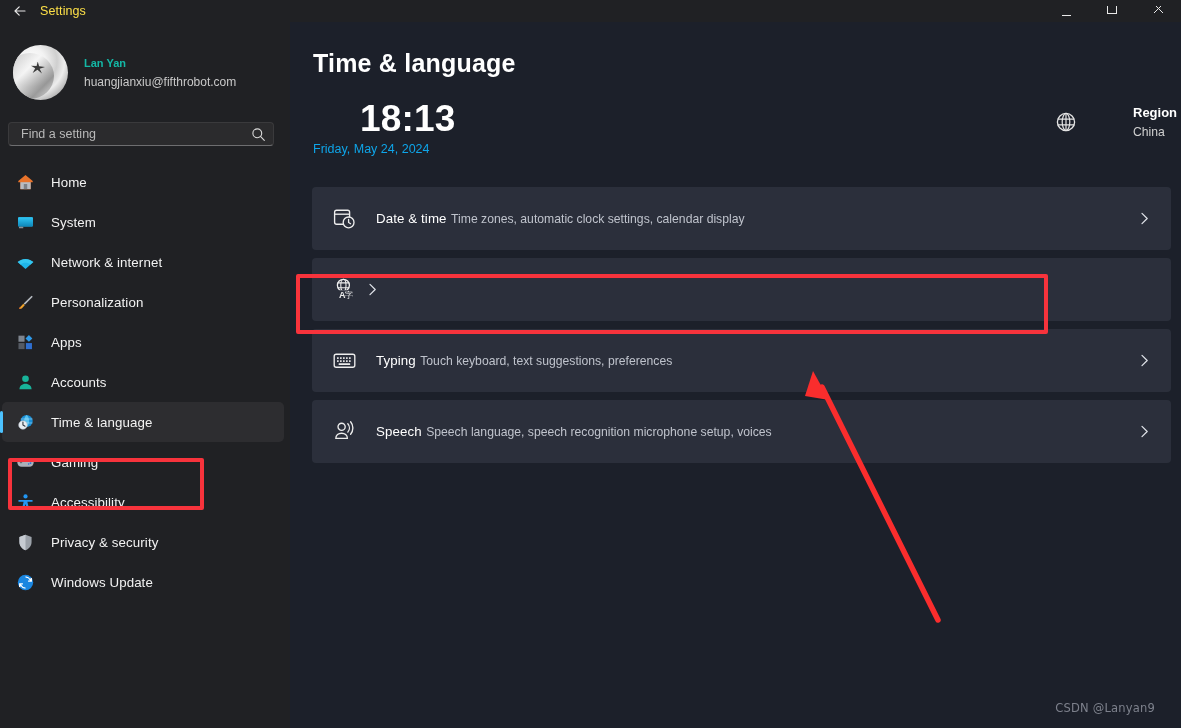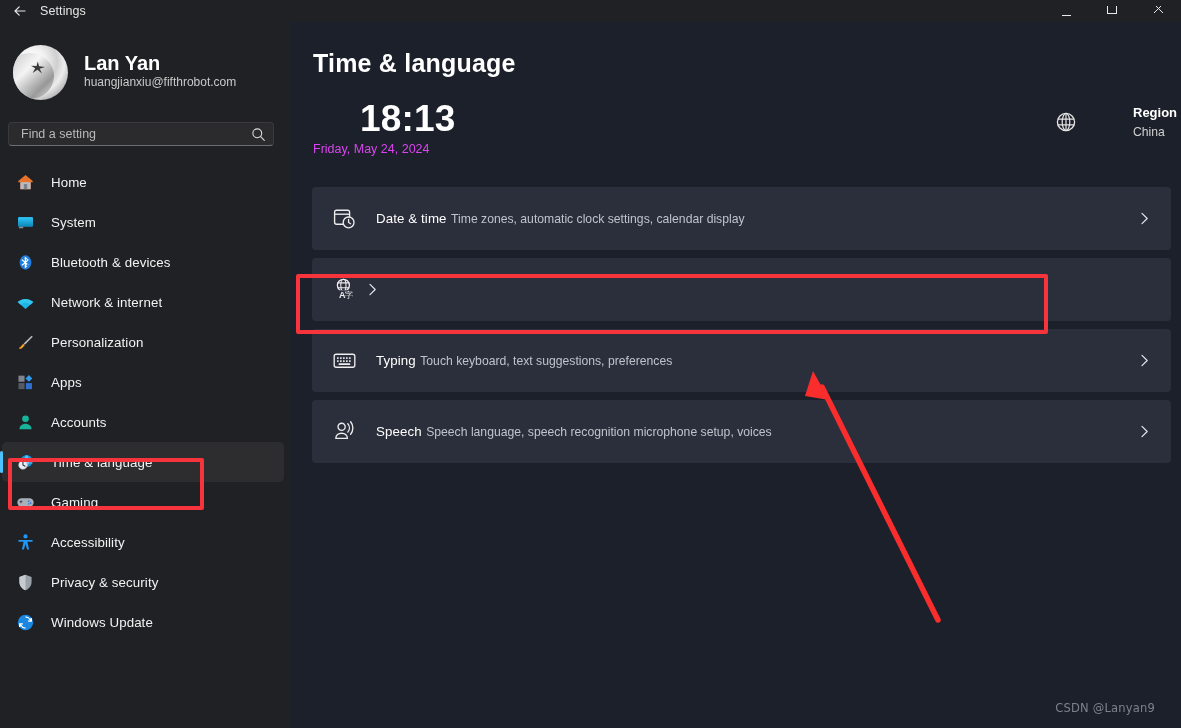--- a/index.html
+++ b/index.html
@@ -39,21 +39,21 @@
     height: 100%;
   }
   .back-btn {
     width: 40px; height: 22px;
     display: flex; align-items: center; justify-content: center;
     color: #e6e6e6;
   }
   .back-btn svg { display: block; }
   .titlebar-title {
     font-size: 12.5px;
-    color: #e5e5e5;
+    color: #fde047;
     letter-spacing: .1px;
     margin-left: 0px;
   }
   .win-controls {
     position: absolute;
     right: 0; top: 0;
     height: 22px;
     display: flex;
   }
   .win-btn {
@@ -101,23 +101,23 @@
     content: "";
     position: absolute;
     left: 18px; top: 17px;
     width: 14px; height: 12px;
     background: #1d1d1d;
     clip-path: polygon(48% 0%, 58% 40%, 100% 46%, 62% 60%, 78% 100%, 46% 68%, 12% 96%, 30% 56%, 0% 36%, 40% 38%);
     opacity: .85;
   }
   .profile-text { margin-left: 16px; }
   .profile-name {
-    font-size: 20px;
+    font-size: 11px;
     font-weight: 600;
-    color: #ffffff;
+    color: #14b8a6;
     line-height: 18px;
   }
   .profile-email {
     font-size: 12px;
     color: #c9c9c9;
     line-height: 17px;
     margin-top: 2px;
   }
 
   .search-wrap {
@@ -213,21 +213,21 @@
   .clock-time {
     font-size: 37px;
     font-weight: 600;
     color: #ffffff;
     line-height: 43px;
     letter-spacing: .2px;
     margin-left: 47px;
   }
   .clock-date {
     font-size: 12.5px;
-    color: #d946ef;
+    color: #0ea5e9;
     margin-top: 2px;
   }
 
   .info-block {
     position: absolute;
     display: flex;
     align-items: center;
     top: 6px;
   }
   .info-tz { left: 375px; }
@@ -408,29 +408,20 @@
               <stop offset="0" stop-color="#2fc6f5"></stop>
                   <stop offset="1" stop-color="#0e86b8"></stop>
             </linearGradient>
               </defs>
             <rect x="3.1" y="14.6" width="4.6" height="1.5" rx=".6" fill="#8b9096"></rect>
           </svg>
         </span>
         <span class="nav-label">System</span>
       </li>
 
-      <li class="navitem">
-        <span class="nav-icon">
-          <svg width="19" height="19" viewBox="0 0 20 20">
-            <ellipse cx="10" cy="10" rx="6.2" ry="7.6" fill="#1f7fe0"></ellipse>
-            <path d="M9.2 3.6v5.2L6.6 6.5 5.7 7.4l3.1 2.6-3.1 2.6.9.9 2.6-2.3v5.2l4.3-3.8-2.9-2.6 2.9-2.6zm1.4 2.5l1.3 1.2-1.3 1.1zm0 6.7l1.3-1.1 1.3 1.1-1.3 1.2z" fill="#fff"></path>
-          </svg>
-        </span>
-        <span class="nav-label">Bluetooth &amp; devices</span>
-      </li>
 
       <li class="navitem">
         <span class="nav-icon">
           <svg width="19" height="19" viewBox="0 0 20 20">
             <path d="M10 6.2c3.4 0 6.4 1.4 8.3 3.3l-8.3 7.3-8.3-7.3C3.6 7.6 6.6 6.2 10 6.2z" fill="#1fb5e8"></path>
             <path d="M10 6.2c3.4 0 6.4 1.4 8.3 3.3l-3.1 2.8C13.8 11 12 10.3 10 10.3s-3.8.7-5.2 2l-3.1-2.8C3.6 7.6 6.6 6.2 10 6.2z" fill="#3fd0f5" opacity=".65"></path>
           </svg>
         </span>
         <span class="nav-label">Network &amp; internet</span>
       </li>

